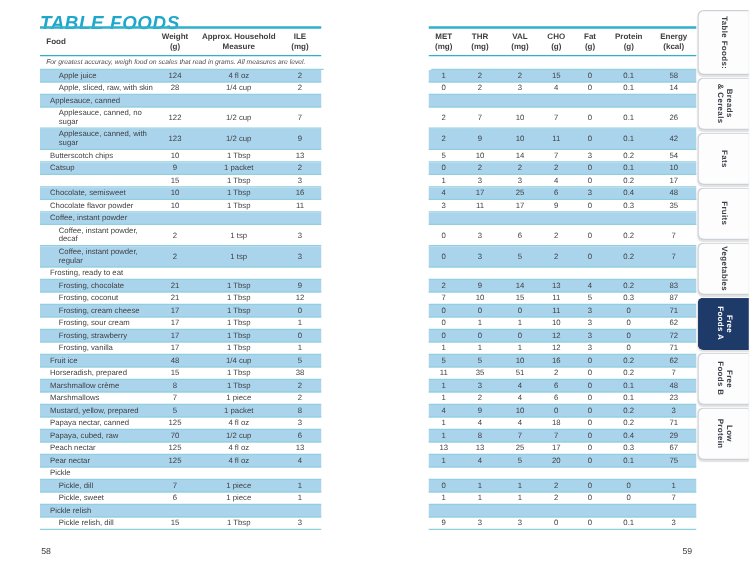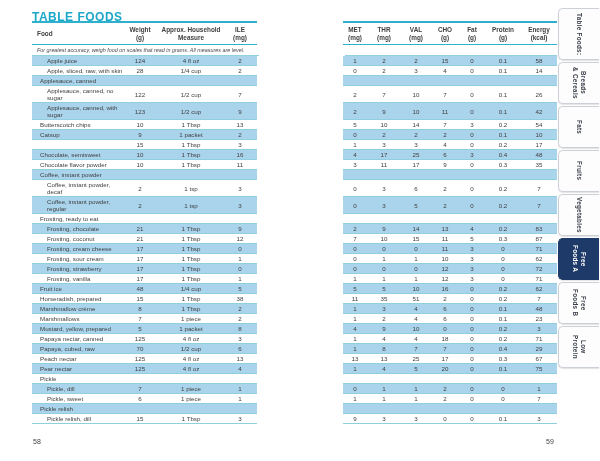--- a/index.html
+++ b/index.html
@@ -3,22 +3,22 @@
 <meta charset="utf-8">
 <style>
   html,body { margin:0; padding:0; }
   body {
     width:600px; height:461px; position:relative; overflow:hidden;
     background:#ffffff; color:#3e3e40;
     font-family:"Liberation Sans", sans-serif;
   }
   .spread { position:absolute; left:32px; top:10px; width:525px; }
   .page-title {
-    color:#1da7c9; font-weight:bold; font-size:12px; letter-spacing:.5px;
-    margin:0 0 0 0; height:11px;
+    color:#1da7c9; font-weight:bold; font-size:15px; letter-spacing:.5px;
+    margin:0 0 0 0; height:11px;font-style:italic;
   }
   .hdr-row { display:flex; }
   .seg-l { width:225px; }
   .seg-g { width:86px; }
   .seg-r { width:214px; }
   .hdr-l, .hdr-r {
     border-top:2px solid #2fb0cc; border-bottom:1.5px solid #2fb0cc;
     display:grid; align-items:center; padding:2px 0;
     font-weight:bold; font-size:6.4px; line-height:1.15; min-height:17px;
   }

